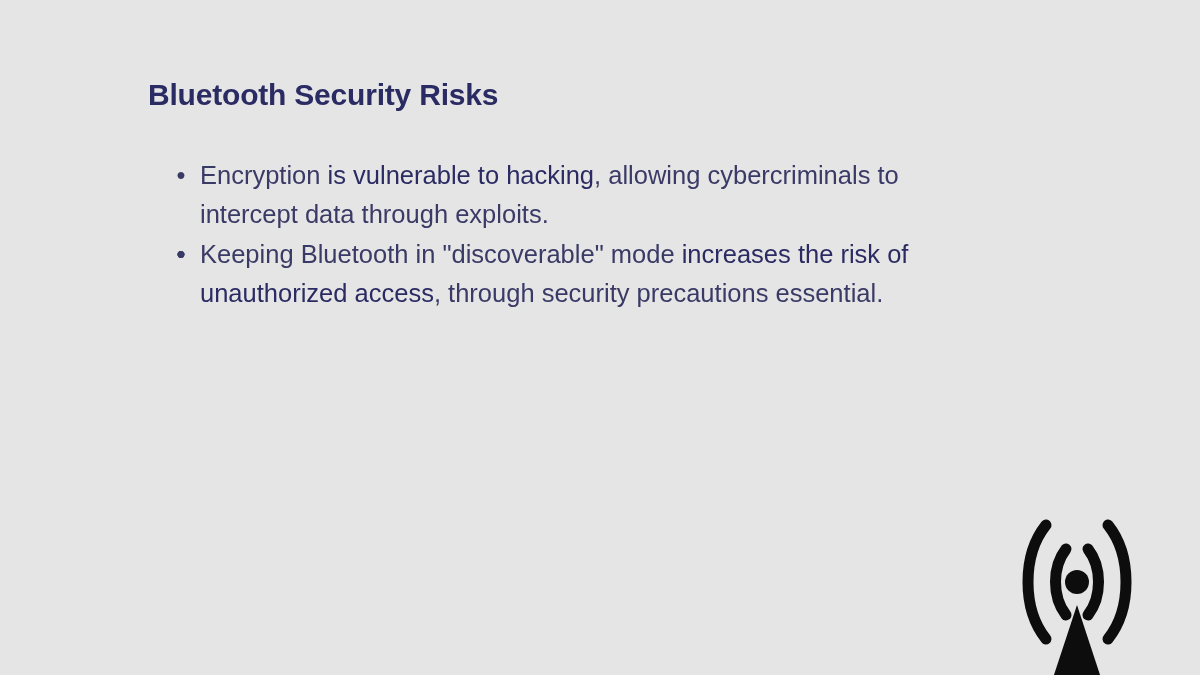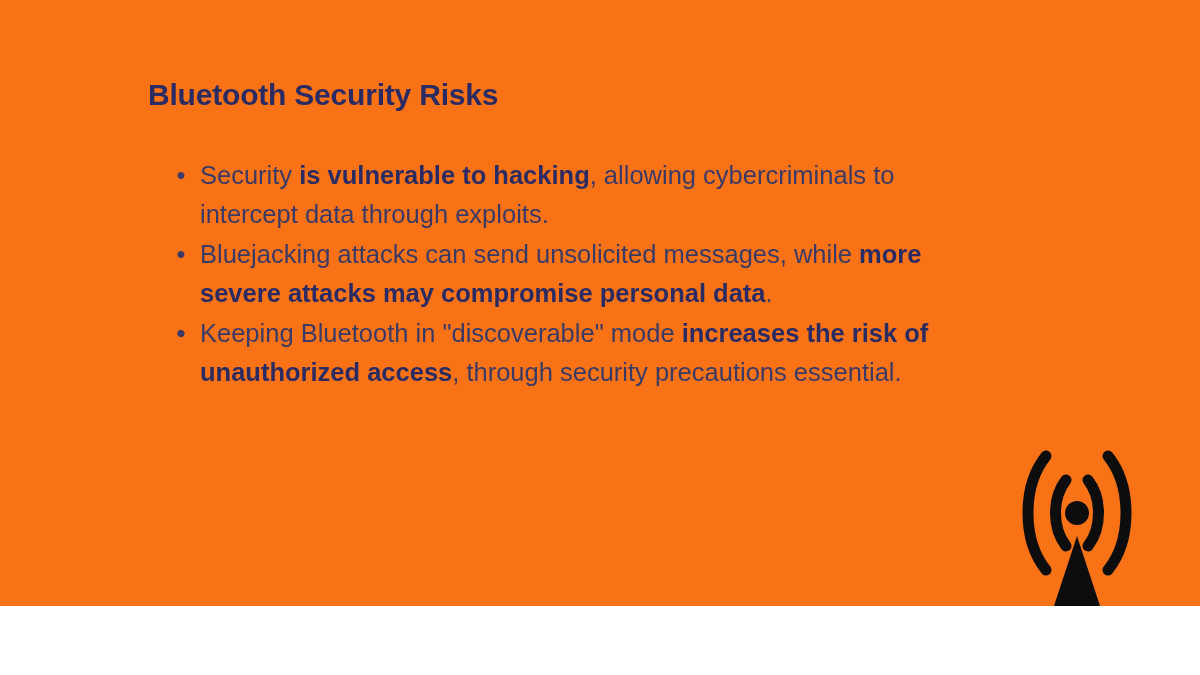--- a/index.html
+++ b/index.html
@@ -8,22 +8,22 @@
   }
   body {
     width: 1200px;
     height: 675px;
     overflow: hidden;
     font-family: "Liberation Sans", sans-serif;
   }
   .slide {
     position: relative;
     width: 1200px;
-    height: 606px;
-    background: #f97316;
+    height: 675px;
+    background: #e5e5e5;
     box-sizing: border-box;
     overflow: hidden;
     padding-left: 8px;
   }
   .slide-title {
     position: absolute;
     left: 148px;
     top: 78px;
     font-size: 30px;
     font-weight: bold;
@@ -52,40 +52,40 @@
     left: 14px;
     top: 0;
     width: 14px;
     text-align: center;
     font-size: 25.5px;
     line-height: 38.5px;
     color: #3a3a66;
   }
   .bullet-item b {
     color: #2b2b63;
-    font-weight: bold;
+    font-weight: normal;
   }
   .signal-icon {
     position: absolute;
     right: 8px;
     bottom: -12px;
     width: 230px;
     height: 200px;
   }
 </style>
 </head>
 <body>
 
 <div class="slide">
 
   <div class="slide-title">Bluetooth Security Risks</div>
 
   <ul class="bullet-list">
-      <li class="bullet-item"><span class="bullet-dot">•</span><span><span>Security </span><b>is vulnerable to hacking</b><span>, allowing cybercriminals to intercept data through exploits.</span></span></li>
-      <li class="bullet-item"><span class="bullet-dot">•</span><span><span>Bluejacking attacks can send unsolicited messages, while </span><b>more severe attacks may compromise personal data</b><span>.</span></span></li>
+      <li class="bullet-item"><span class="bullet-dot">•</span><span><span>Encryption </span><b>is vulnerable to hacking</b><span>, allowing cybercriminals to intercept data through exploits.</span></span></li>
+      <li class="bullet-item"><span class="bullet-dot">•</span></li>
       <li class="bullet-item"><span class="bullet-dot">•</span></li>
       <li class="bullet-item"><span class="bullet-dot">•</span><span><span>Keeping Bluetooth in "discoverable" mode </span><b>increases the risk of unauthorized access</b><span>, through security precautions essential.</span></span></li>
     </ul>
 
   <div class="signal-icon">
     <svg viewBox="0 0 230 200" width="230" height="200" aria-hidden="true">
       <g fill="none" stroke="#0d0d0d" stroke-width="11" stroke-linecap="round">
         <path d="M84 38 C 60 68, 60 122, 84 152"></path>
         <path d="M146 38 C 170 68, 170 122, 146 152"></path>
         <path d="M104 62 C 90 80, 90 110, 104 128"></path>

